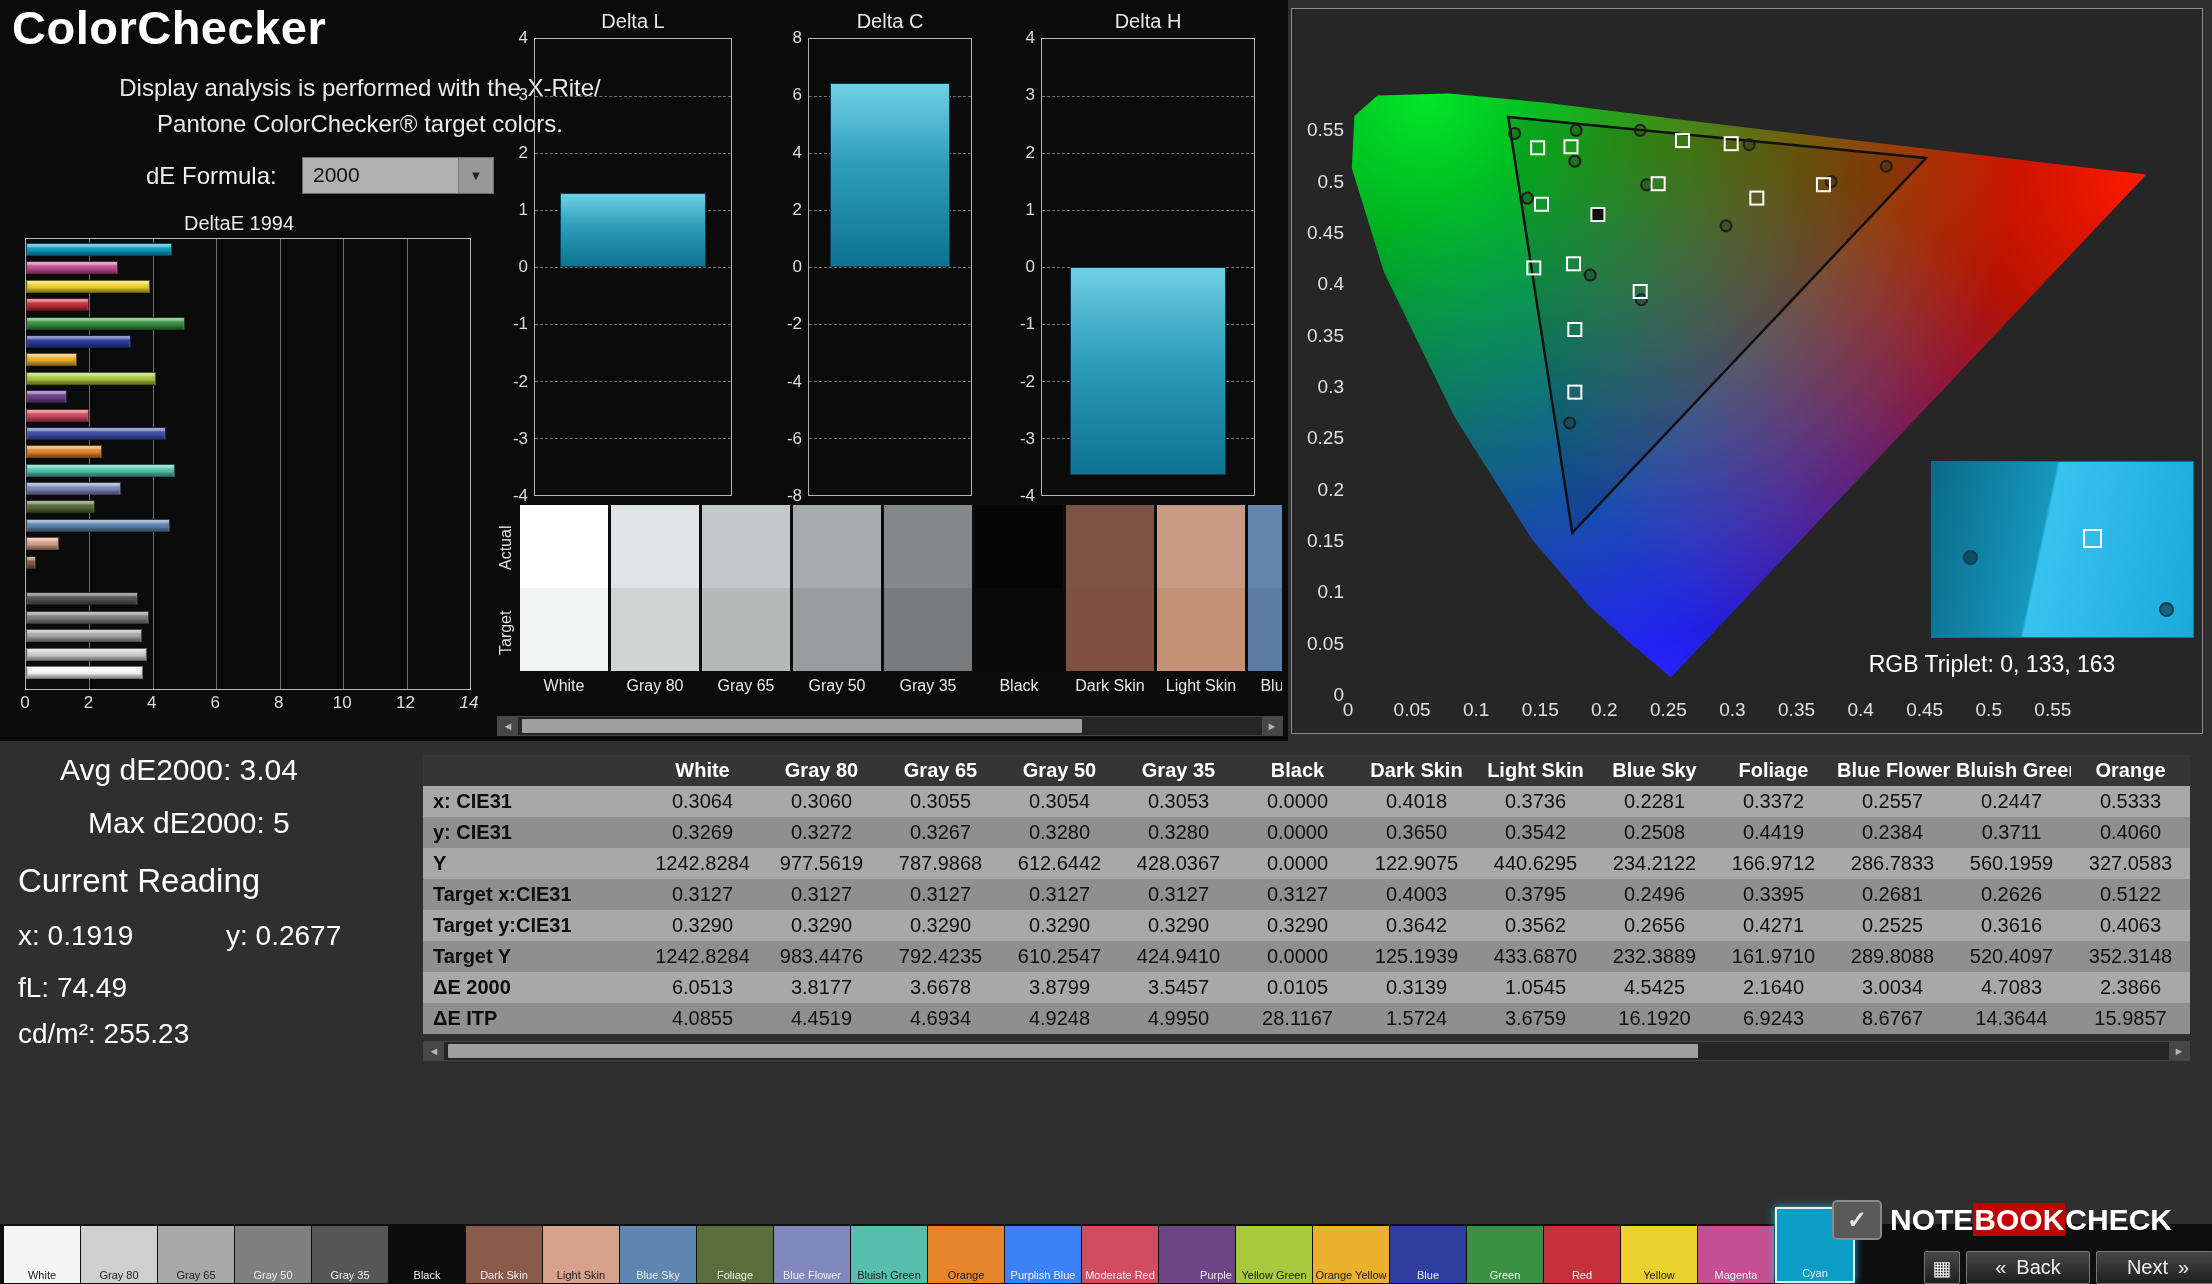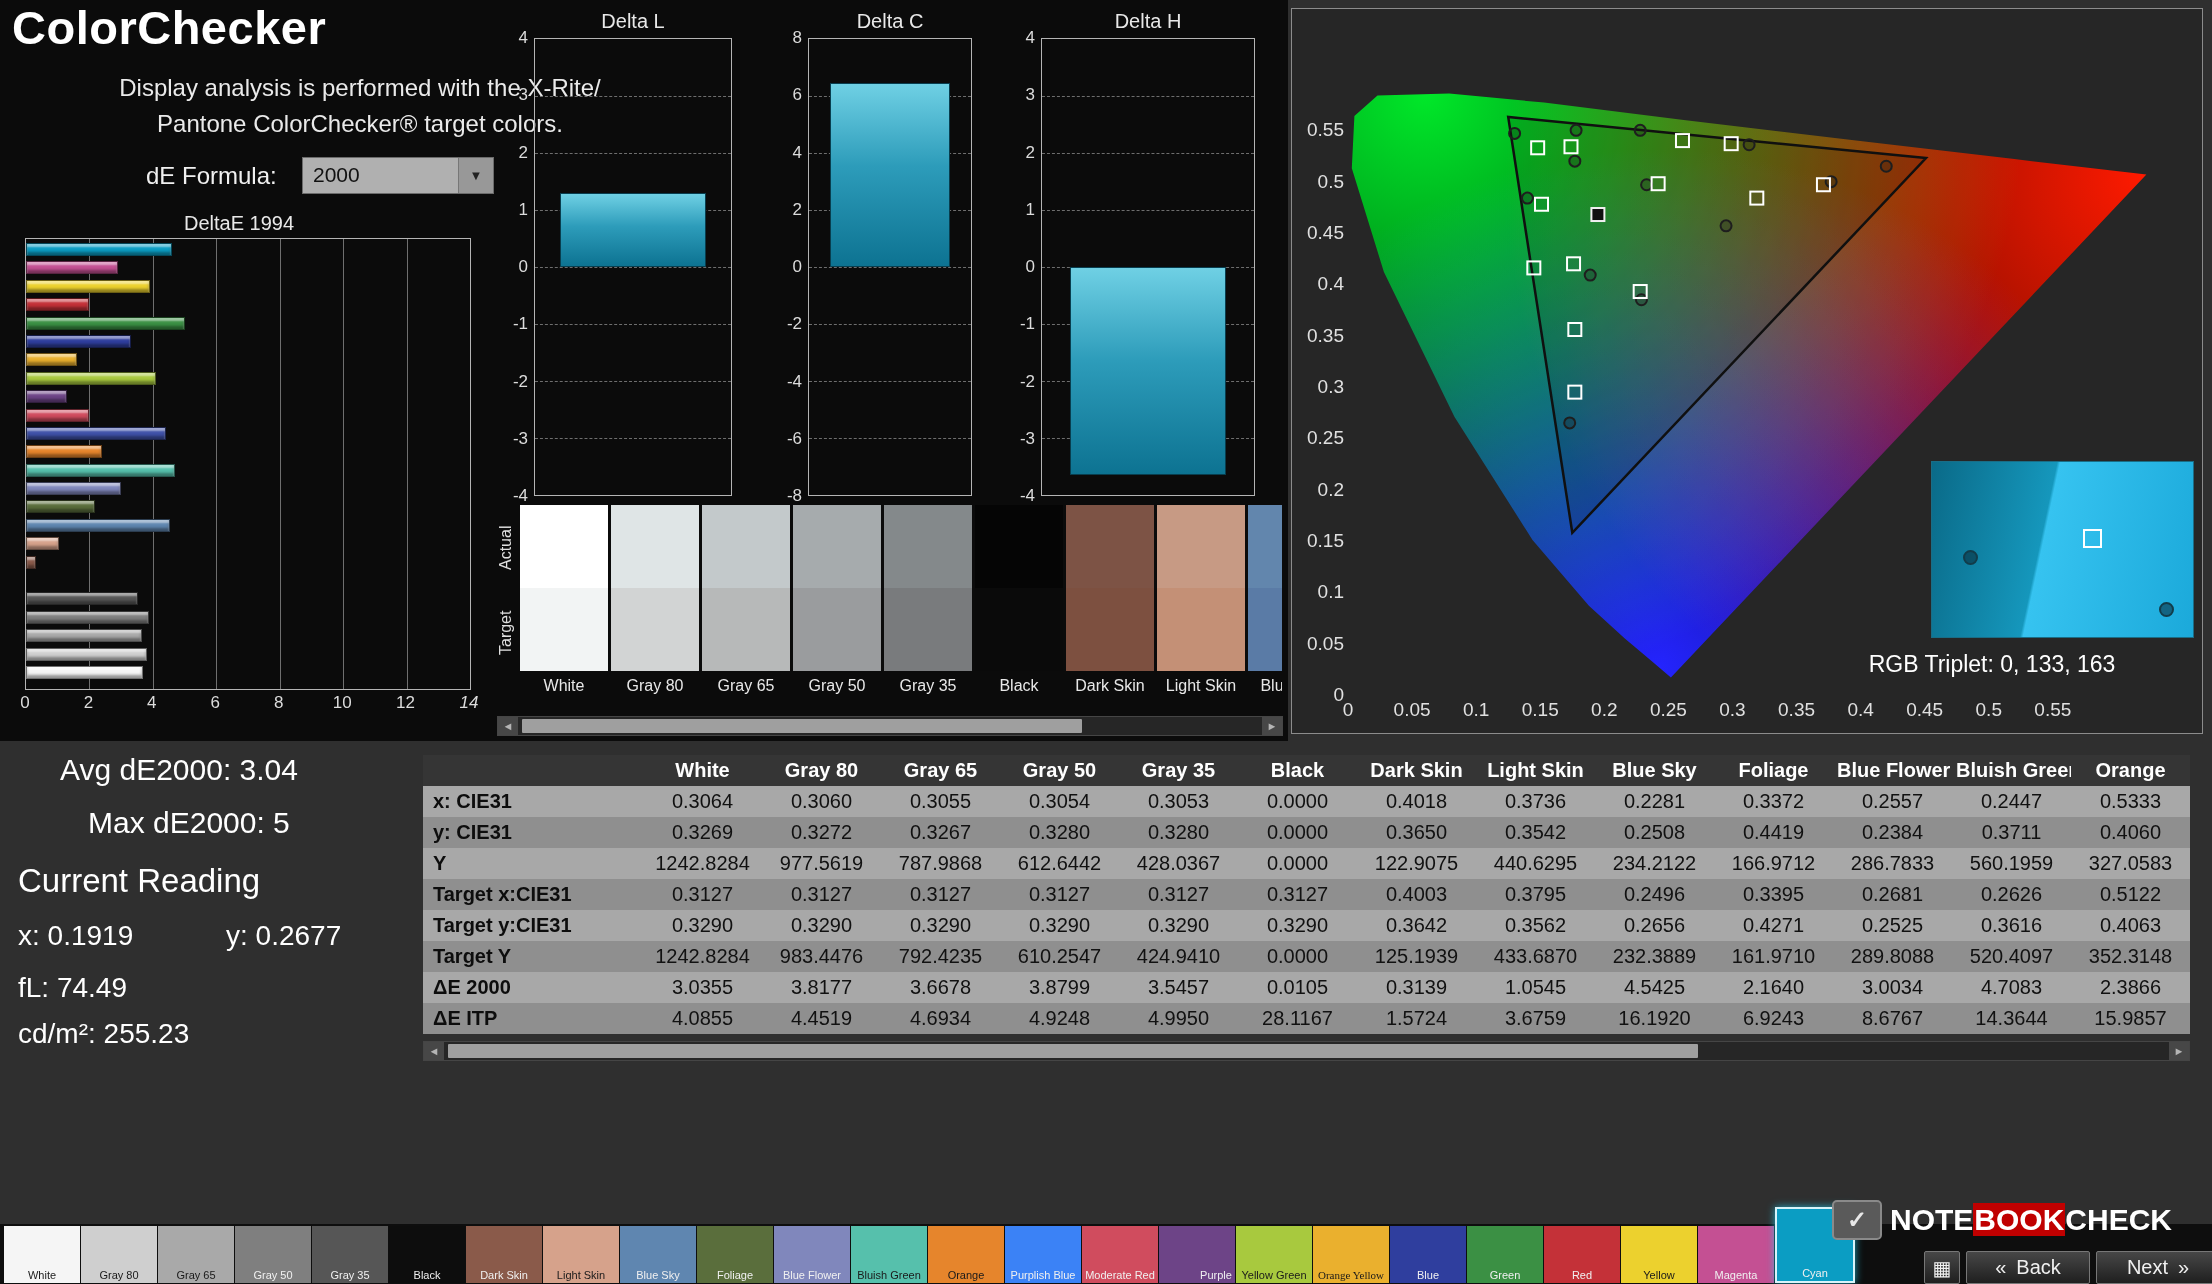--- a/index.html
+++ b/index.html
@@ -569,21 +569,21 @@
         <td>125.1939</td>
         <td>433.6870</td>
         <td>232.3889</td>
         <td>161.9710</td>
         <td>289.8088</td>
         <td>520.4097</td>
         <td>352.3148</td>
       </tr>
       <tr>
         <th>ΔE 2000</th>
-        <td>3.0355</td>
+        <td>6.0513</td>
         <td>3.8177</td>
         <td>3.6678</td>
         <td>3.8799</td>
         <td>3.5457</td>
         <td>0.0105</td>
         <td>0.3139</td>
         <td>1.0545</td>
         <td>4.5425</td>
         <td>2.1640</td>
         <td>3.0034</td>
@@ -660,21 +660,21 @@
     <div class="patch" style="background: rgb(208, 76, 94);">
       <div class="patch-label" style="color: rgb(240, 240, 240);">Moderate Red</div>
     </div>
     <div class="patch" style="background: rgb(109, 68, 135);">
       <div class="patch-label" style="color: rgb(240, 240, 240); margin-left: 38px;">Purple</div>
     </div>
     <div class="patch" style="background: rgb(168, 201, 62);">
       <div class="patch-label" style="color: rgb(26, 26, 26);">Yellow Green</div>
     </div>
     <div class="patch" style="background: rgb(234, 176, 46);">
-      <div class="patch-label" style="color: rgb(26, 26, 26); font-family: Liberation Serif, serif;">Orange Yellow</div>
+      <div class="patch-label" style="color: rgb(26, 26, 26);">Orange Yellow</div>
     </div>
     <div class="patch" style="background: rgb(47, 62, 158);">
       <div class="patch-label" style="color: rgb(240, 240, 240);">Blue</div>
     </div>
     <div class="patch" style="background: rgb(59, 144, 68);">
       <div class="patch-label" style="color: rgb(240, 240, 240);">Green</div>
     </div>
     <div class="patch" style="background: rgb(196, 49, 56);">
       <div class="patch-label" style="color: rgb(240, 240, 240);">Red</div>
     </div>

